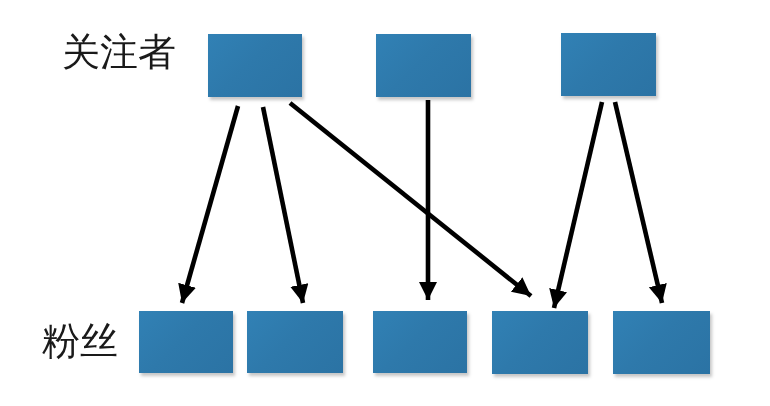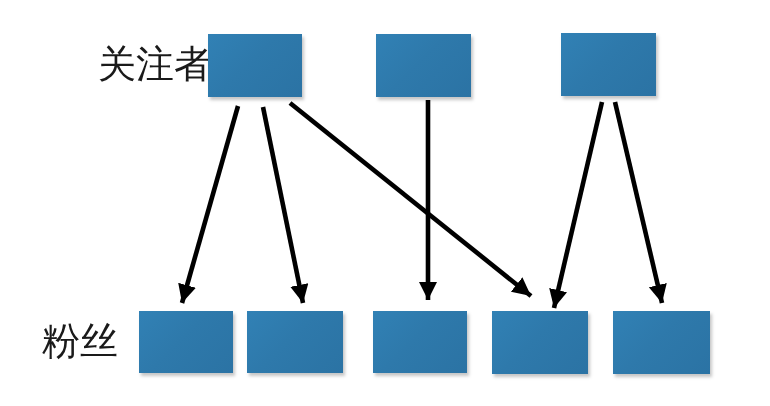--- a/index.html
+++ b/index.html
@@ -16,21 +16,21 @@
     overflow: hidden;
   }
   .row-label {
     position: absolute;
     font-size: 38px;
     line-height: 1;
     color: #1a1a1a;
     white-space: nowrap;
     letter-spacing: 0;
   }
-  #label-followees { left: 62px;  top: 45px; margin-left: 36px;  }
+  #label-followees { left: 62px;  top: 33px;  }
   #label-relations { left: 77px;  top: 150px; }
   #label-fans      { left: 42px;  top: 322px; }
   .node {
     position: absolute;
     background: linear-gradient(135deg, #3181b5 0%, #2e79ab 45%, #2b73a4 100%);
     box-shadow: 2px 3px 3px rgba(128,128,128,0.45);
   }
   #arrow-layer {
     position: absolute;
     left: 0;

